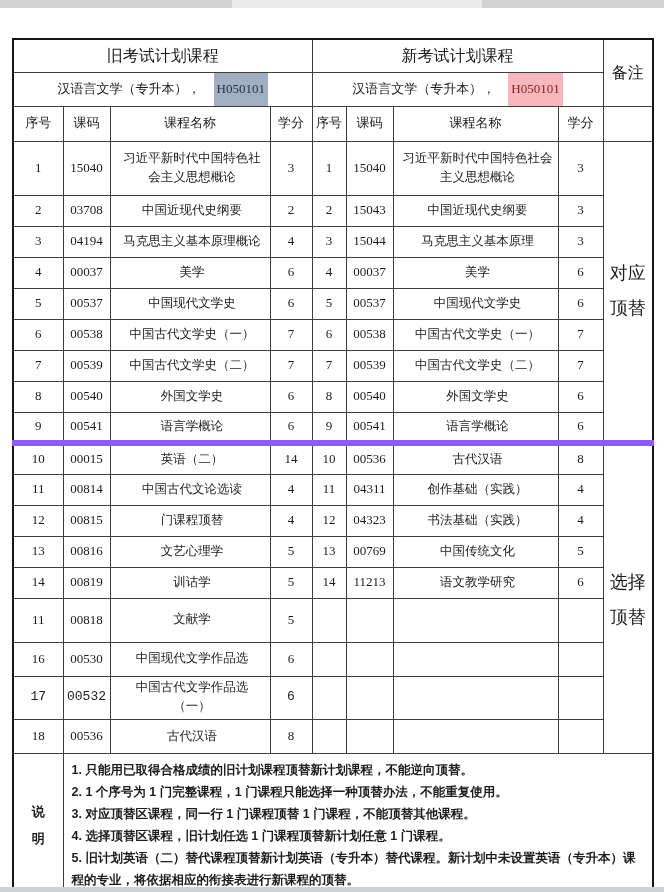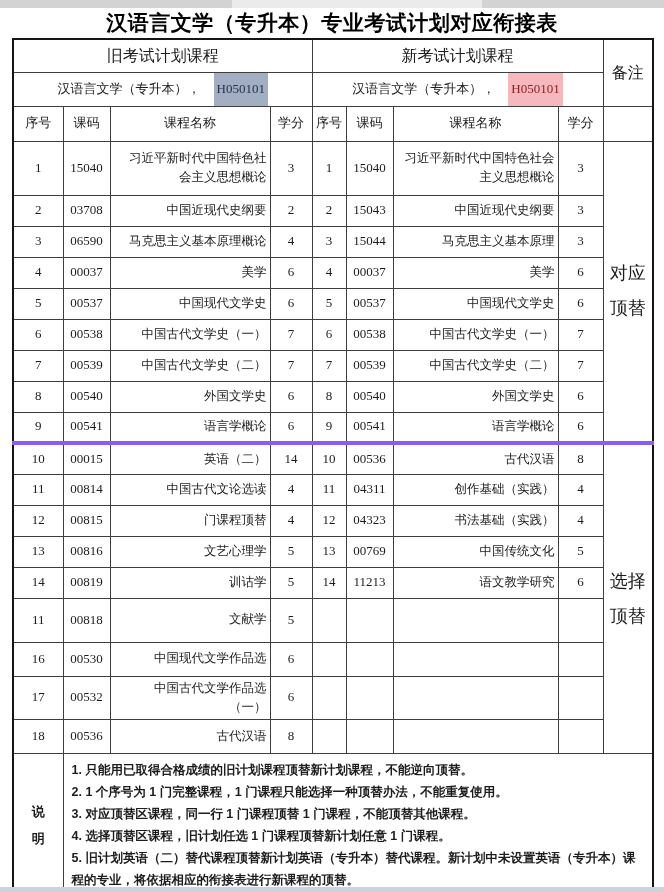--- a/index.html
+++ b/index.html
@@ -26,44 +26,43 @@
     border:1px solid #3e3e3e; font-size:13px; text-align:center;
     vertical-align:middle; overflow:hidden; line-height:1.45;
   }
   .h1row { height:33px; }
   .h2row { height:34px; }
   .colrow { height:35px; }
   .colrow td { font-weight:normal; }
   .sec { font-size:16px; }
   .major { font-size:13px; }
   .hl { padding:12px 3px; margin-left:13px; }
-  .c-name { text-align:right; padding:2px 3px 2px 7px; font-size:12.5px; line-height:1.55; }
+  .c-name { text-align:center; padding:2px 3px 2px 7px; font-size:12.5px; line-height:1.55; }
   .c-no, .c-code, .c-credit { font-size:13px; }
-  .thick-top td { border-top:4px solid #8b5cf6; }
+  .thick-top td { border-top:6px solid #8b5cf6; }
   .remark-cell { font-size:18px; }
   .vwrap { display:inline-block; overflow-wrap:break-word; word-break:break-all; }
   .w2 { width:2.1em; line-height:1.95; }
   .w1 { width:1.1em; line-height:2.1; font-family:"Liberation Sans","DejaVu Sans",sans-serif; font-weight:bold; }
   .notesrow { height:138px; }
   .notes-body {
     text-align:left; padding:5px 6px 5px 8px;
     font-family:"Liberation Sans","DejaVu Sans",sans-serif;
     font-weight:bold; font-size:12.5px;
   }
   .note-item { line-height:22px; }
 </style>
 </head>
 <body>
 
 <div class="page">
   <div class="top-strip">
     <div class="top-strip-light"></div>
   </div>
 
-  <div class="title">汉语言文学（专升本）专业考试计划对应衔接表</div>
 
   <table class="grid">
     <colgroup>
       <col style="width:50px">
         <col style="width:47px">
         <col style="width:160px">
         <col style="width:42px">
       <col style="width:34px">
         <col style="width:47px">
         <col style="width:165px">
@@ -109,21 +108,21 @@
           <td class="c-code">03708</td>
           <td class="c-name">中国近现代史纲要</td>
           <td class="c-credit">2</td>
           <td class="c-no">2</td>
           <td class="c-code">15043</td>
           <td class="c-name">中国近现代史纲要</td>
           <td class="c-credit">3</td>
         </tr>
         <tr style="height: 31px;">
           <td class="c-no">3</td>
-          <td class="c-code">06590</td>
+          <td class="c-code">04194</td>
           <td class="c-name">马克思主义基本原理概论</td>
           <td class="c-credit">4</td>
           <td class="c-no">3</td>
           <td class="c-code">15044</td>
           <td class="c-name">马克思主义基本原理</td>
           <td class="c-credit">3</td>
         </tr>
         <tr style="height: 31px;">
           <td class="c-no">4</td>
           <td class="c-code">00037</td>
@@ -248,21 +247,21 @@
         <tr style="height: 34px;">
           <td class="c-no">16</td>
           <td class="c-code">00530</td>
           <td class="c-name">中国现代文学作品选</td>
           <td class="c-credit">6</td>
           <td class="c-no"></td>
           <td class="c-code"></td>
           <td class="c-name"></td>
           <td class="c-credit"></td>
         </tr>
-        <tr style="height: 34px;">
+        <tr style="height: 34px; font-family: Liberation Mono, monospace;">
           <td class="c-no">17</td>
           <td class="c-code">00532</td>
           <td class="c-name">中国古代文学作品选（一）</td>
           <td class="c-credit">6</td>
           <td class="c-no"></td>
           <td class="c-code"></td>
           <td class="c-name"></td>
           <td class="c-credit"></td>
         </tr>
         <tr style="height: 34px;">

